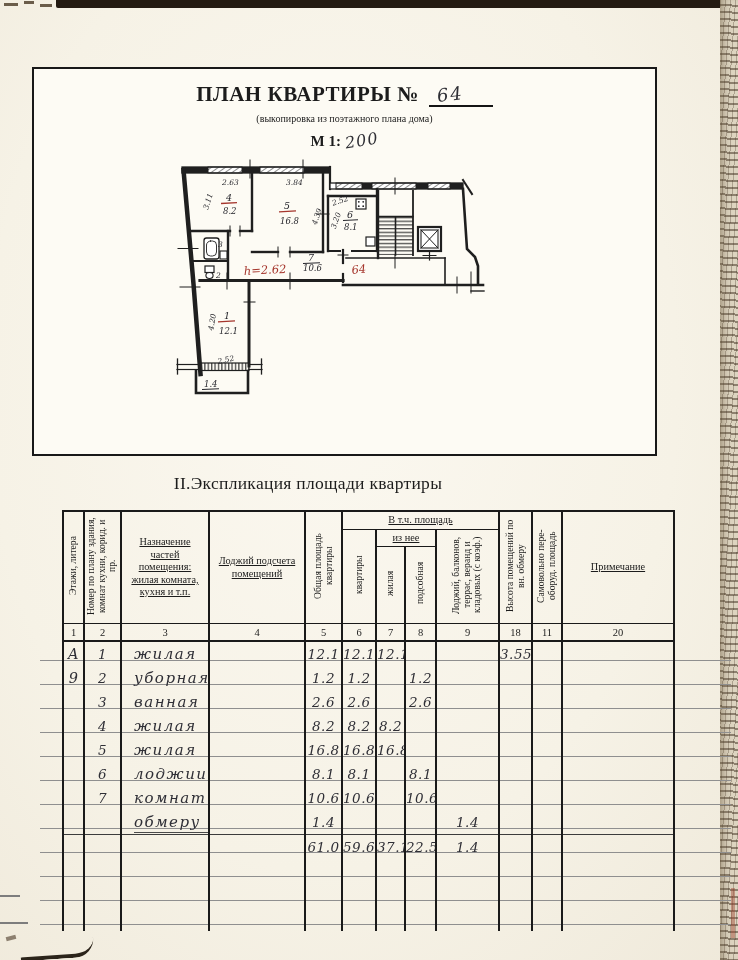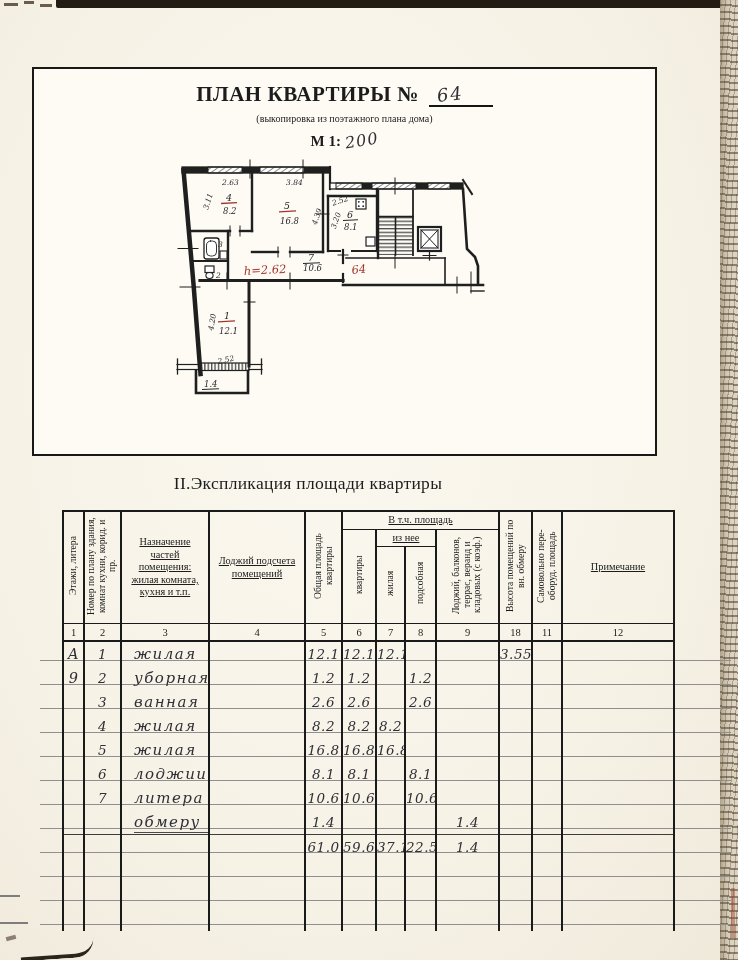--- a/index.html
+++ b/index.html
@@ -280,21 +280,21 @@
         <td>2</td>
         <td>3</td>
         <td>4</td>
         <td>5</td>
         <td>6</td>
         <td>7</td>
         <td>8</td>
         <td>9</td>
         <td>18</td>
         <td>11</td>
-        <td class="last">12</td>
+        <td class="last">20</td>
       </tr>
     </thead>
     <tbody class="vals">
       <tr>
         <td class="hw lit">А</td>
         <td class="hw">1</td>
         <td class="hw name">жилая</td>
         <td></td>
         <td class="hw">12.1</td>
         <td class="hw">12.1</td>
@@ -371,21 +371,21 @@
         <td></td>
         <td class="hw">8.1</td>
         <td></td>
         <td></td>
         <td></td>
         <td class="last"></td>
       </tr>
       <tr>
         <td></td>
         <td class="hw">7</td>
-        <td class="hw name">литера</td>
+        <td class="hw name">комнат</td>
         <td></td>
         <td class="hw">10.6</td>
         <td class="hw">10.6</td>
         <td></td>
         <td class="hw">10.6</td>
         <td></td>
         <td></td>
         <td></td>
         <td class="last"></td>
       </tr>

